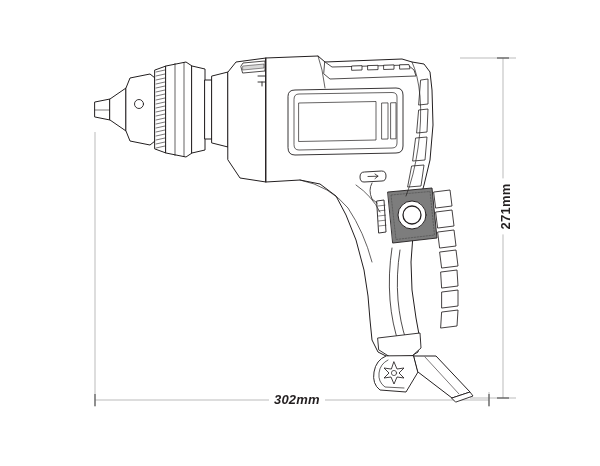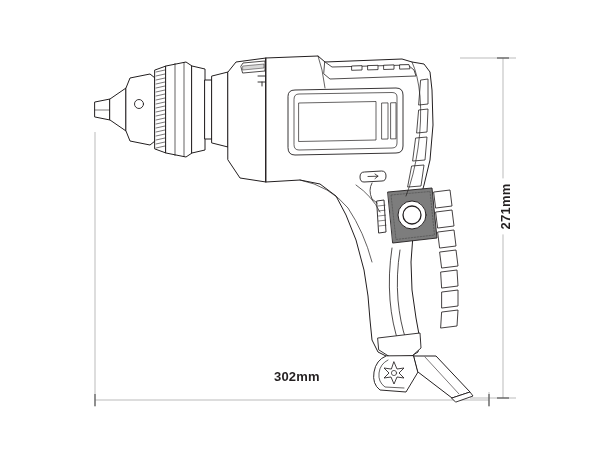--- a/index.html
+++ b/index.html
@@ -31,21 +31,22 @@
     font-weight: bold;
     color: #231f20;
     letter-spacing: 0.2px;
     white-space: nowrap;
     background: #ffffff;
     padding: 0 5px;
     line-height: 15px;
   }
   #dim-h-label {
     left: 269px;
-    top: 369px;
+    top: 392px;
+    font-style: italic;
   }
   #dim-v-label {
     left: 478px;
     top: 199px;
     transform: rotate(-90deg);
     transform-origin: 50% 50%;
   }
 </style>
 </head>
 <body>

